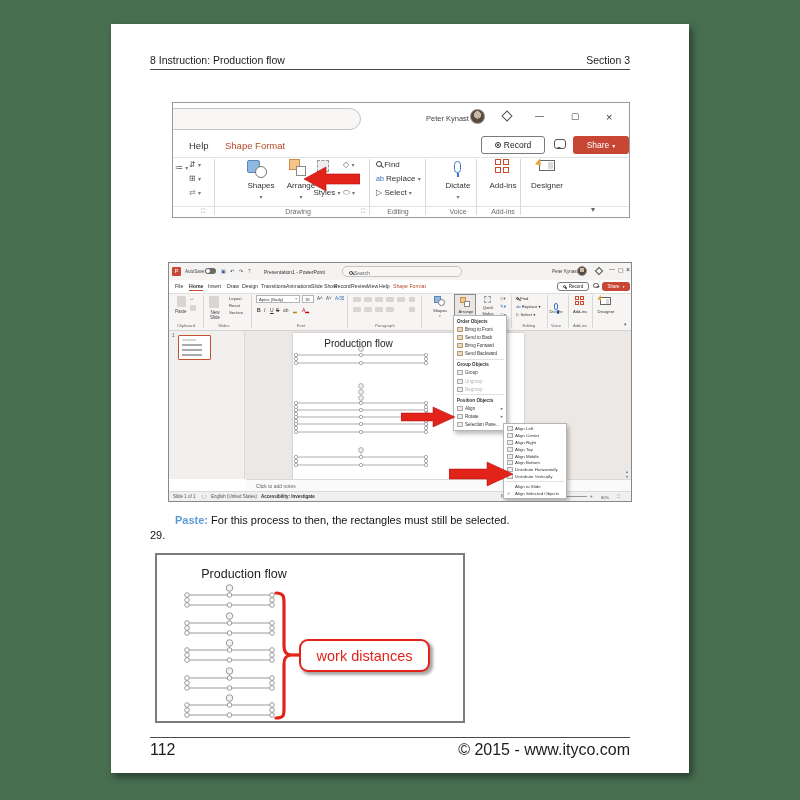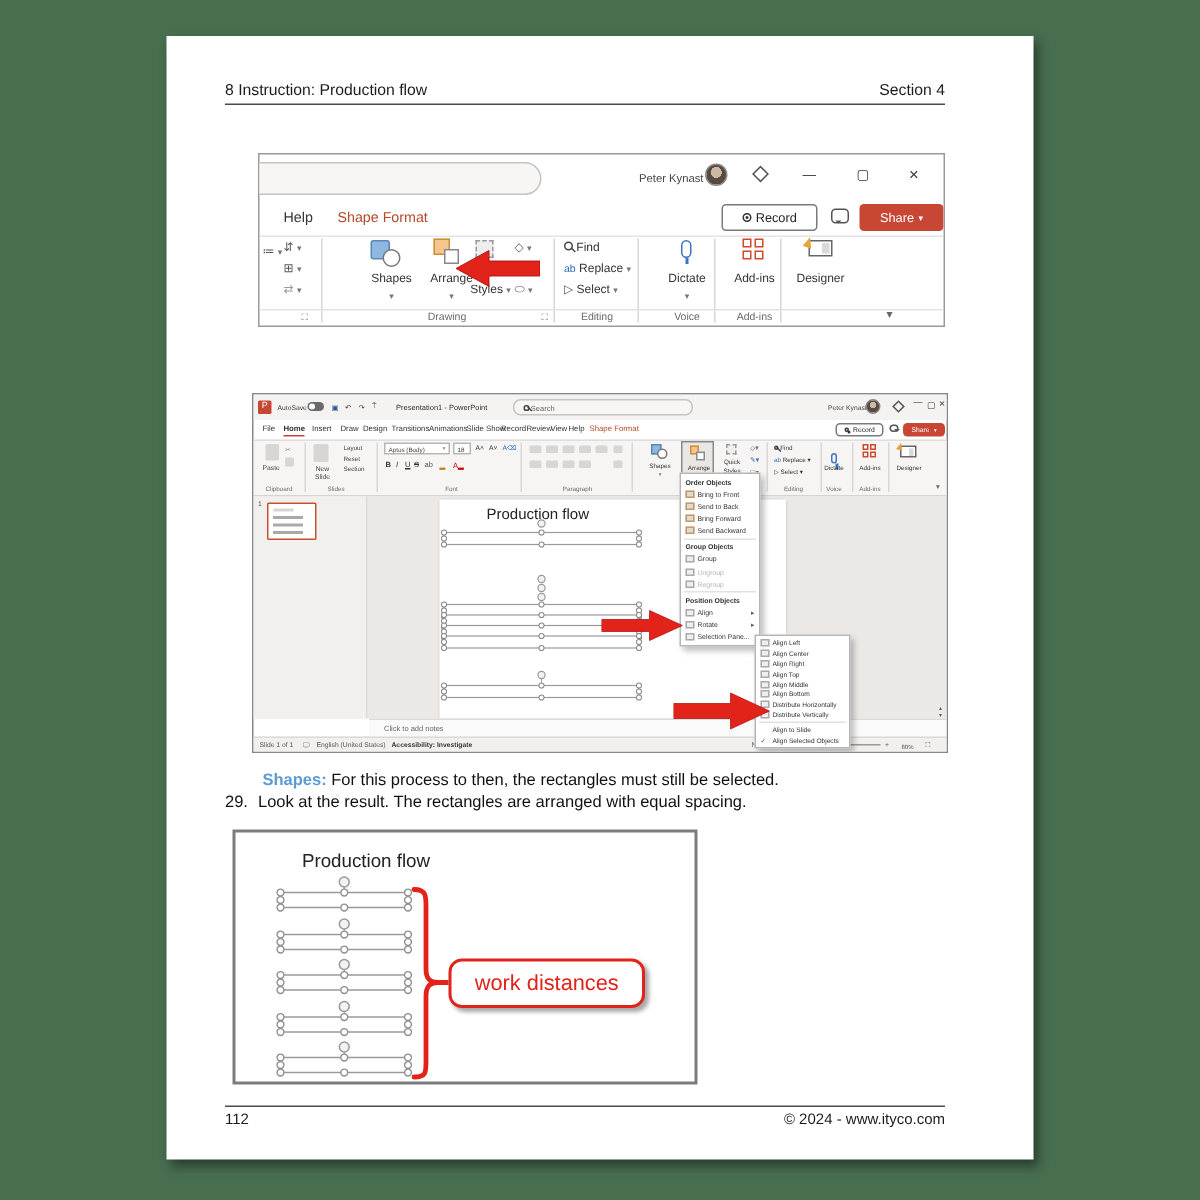--- a/index.html
+++ b/index.html
@@ -2,21 +2,21 @@
 <html><head>
 <meta charset="utf-8">
 <style>
 *{margin:0;padding:0;box-sizing:border-box}
 html,body{width:800px;height:800px}
 body{background:#486e50;font-family:"Liberation Sans",sans-serif;position:relative;overflow:hidden}
 .abs{position:absolute}
 .page{position:absolute;left:111px;top:24px;width:578px;height:749px;background:#fff;box-shadow:3px 4px 7px rgba(0,0,0,.45)}
 
 .hdr{position:absolute;left:39px;top:30px;width:480px;font-size:10.5px;color:#1c1c1c;border-bottom:1.6px solid #4a4a4a;padding-bottom:3px;display:flex;justify-content:space-between}
-.ftr{position:absolute;left:39px;top:713px;width:480px;font-size:10px;color:#1c1c1c;border-top:1.6px solid #4a4a4a;padding-top:3px;display:flex;justify-content:space-between}
+.ftr{position:absolute;left:39px;top:713px;width:480px;font-size:16px;color:#1c1c1c;border-top:1.6px solid #4a4a4a;padding-top:3px;display:flex;justify-content:space-between}
 .step{position:absolute;left:39px;width:480px;font-size:11px;color:#111;display:flex}
 .step .num{width:22px;flex:none}
 .advice{position:absolute;left:64px;width:455px;font-size:11px;color:#111}
 .advice b{color:#5b9bd5}
 
 .shot{position:absolute;background:#fff;border:1px solid #9a9a9a;overflow:hidden}
 .sep{position:absolute;width:1px;background:#d8d8d8}
 .glab{position:absolute;font-size:7px;color:#6a6a6a;text-align:center}
 .tiny{font-size:8px;color:#333}
 .car{color:#777;font-size:6px}
@@ -63,21 +63,21 @@
 .callout{position:absolute;border:2.5px solid #e2231a;border-radius:9px;background:#fff;box-shadow:2.5px 2.5px 3px rgba(0,0,0,.35);display:flex;align-items:center;justify-content:center;color:#e2231a;font-size:14.5px;z-index:5}
 </style>
 </head>
 <body>
 
 <div class="abs" style="left:0;top:0;width:800px;height:800px">
 <div class="page">
 
   <div class="hdr">
     <span>8 Instruction: Production flow</span>
-    <span>Section 4</span>
+    <span>Section 3</span>
   </div>
 
 
   <div class="shot" style="left:61px;top:78px;width:458px;height:116px">
 
     <div class="srchbox" style="left:-12px;top:5px;width:200px;height:22px"></div>
     <span class="abs tiny" style="left:253px;top:11px;font-size:7.5px;color:#444">Peter Kynast</span>
     <div class="avatar" style="left:297px;top:6px;width:15px;height:15px"></div>
     <div class="diam" style="left:330px;top:9px;width:8px;height:8px"></div>
     <span class="winbtn" style="left:362px;top:8px">—</span>
@@ -474,26 +474,25 @@
 
     <svg class="redarrow" style="left:232px;top:143px" width="54" height="22" viewBox="0 0 54 22">
       <polygon points="0,7 32,7 32,1 54,11 32,21 32,15 0,15" fill="#e2231a" stroke="#b00f10" stroke-width="0.5"></polygon>
     </svg>
     <svg class="redarrow" style="left:280px;top:198px" width="64" height="26" viewBox="0 0 64 26">
       <polygon points="0,8 38,8 38,1 64,13 38,25 38,18 0,18" fill="#e2231a" stroke="#b00f10" stroke-width="0.5"></polygon>
     </svg>
   </div>
 
   <div class="advice" style="top:490px">
-    <b>Shapes:</b><span> For this process to then, the rectangles must still be selected.</span>
+    <b>Paste:</b><span> For this process to then, the rectangles must still be selected.</span>
   </div>
 
   <div class="step" style="top:505px">
     <span class="num">29.</span>
-    <span>Look at the result. The rectangles are arranged with equal spacing.</span>
   </div>
 
   <div class="diagram" style="left:44px;top:529px;width:310px;height:170px">
     <div class="abs" style="left:37px;top:12px;width:100px;text-align:center;font-size:12.5px;color:#222">Production flow</div>
     <svg class="abs" style="left:0;top:0" width="310" height="170" viewBox="0 0 310 170">
       <defs>
         <g id="dh">
               <circle r="2.3" fill="#fff" stroke="#8f8f8f" stroke-width="0.9"></circle>
             </g>
         <g id="drect">
@@ -518,17 +517,17 @@
       <path d="M 119 38 C 127 38 127 42 127 49 L 127 91 C 127 97 129 100 135 100 C 129 100 127 103 127 109 L 127 153 C 127 160 127 163 119 163" fill="none" stroke="#e2231a" stroke-width="3.2" stroke-linecap="round"></path>
       <line x1="135" y1="100" x2="142" y2="100" stroke="#e2231a" stroke-width="3.2"></line>
     </svg>
     <div class="callout" style="left:142px;top:84px;width:131px;height:33px">
       <span>work distances</span>
     </div>
   </div>
 
   <div class="ftr">
     <span>112</span>
-    <span>© 2024 - www.ityco.com</span>
+    <span>© 2015 - www.ityco.com</span>
   </div>
 
 </div>
 </div>
 
 </body></html>

